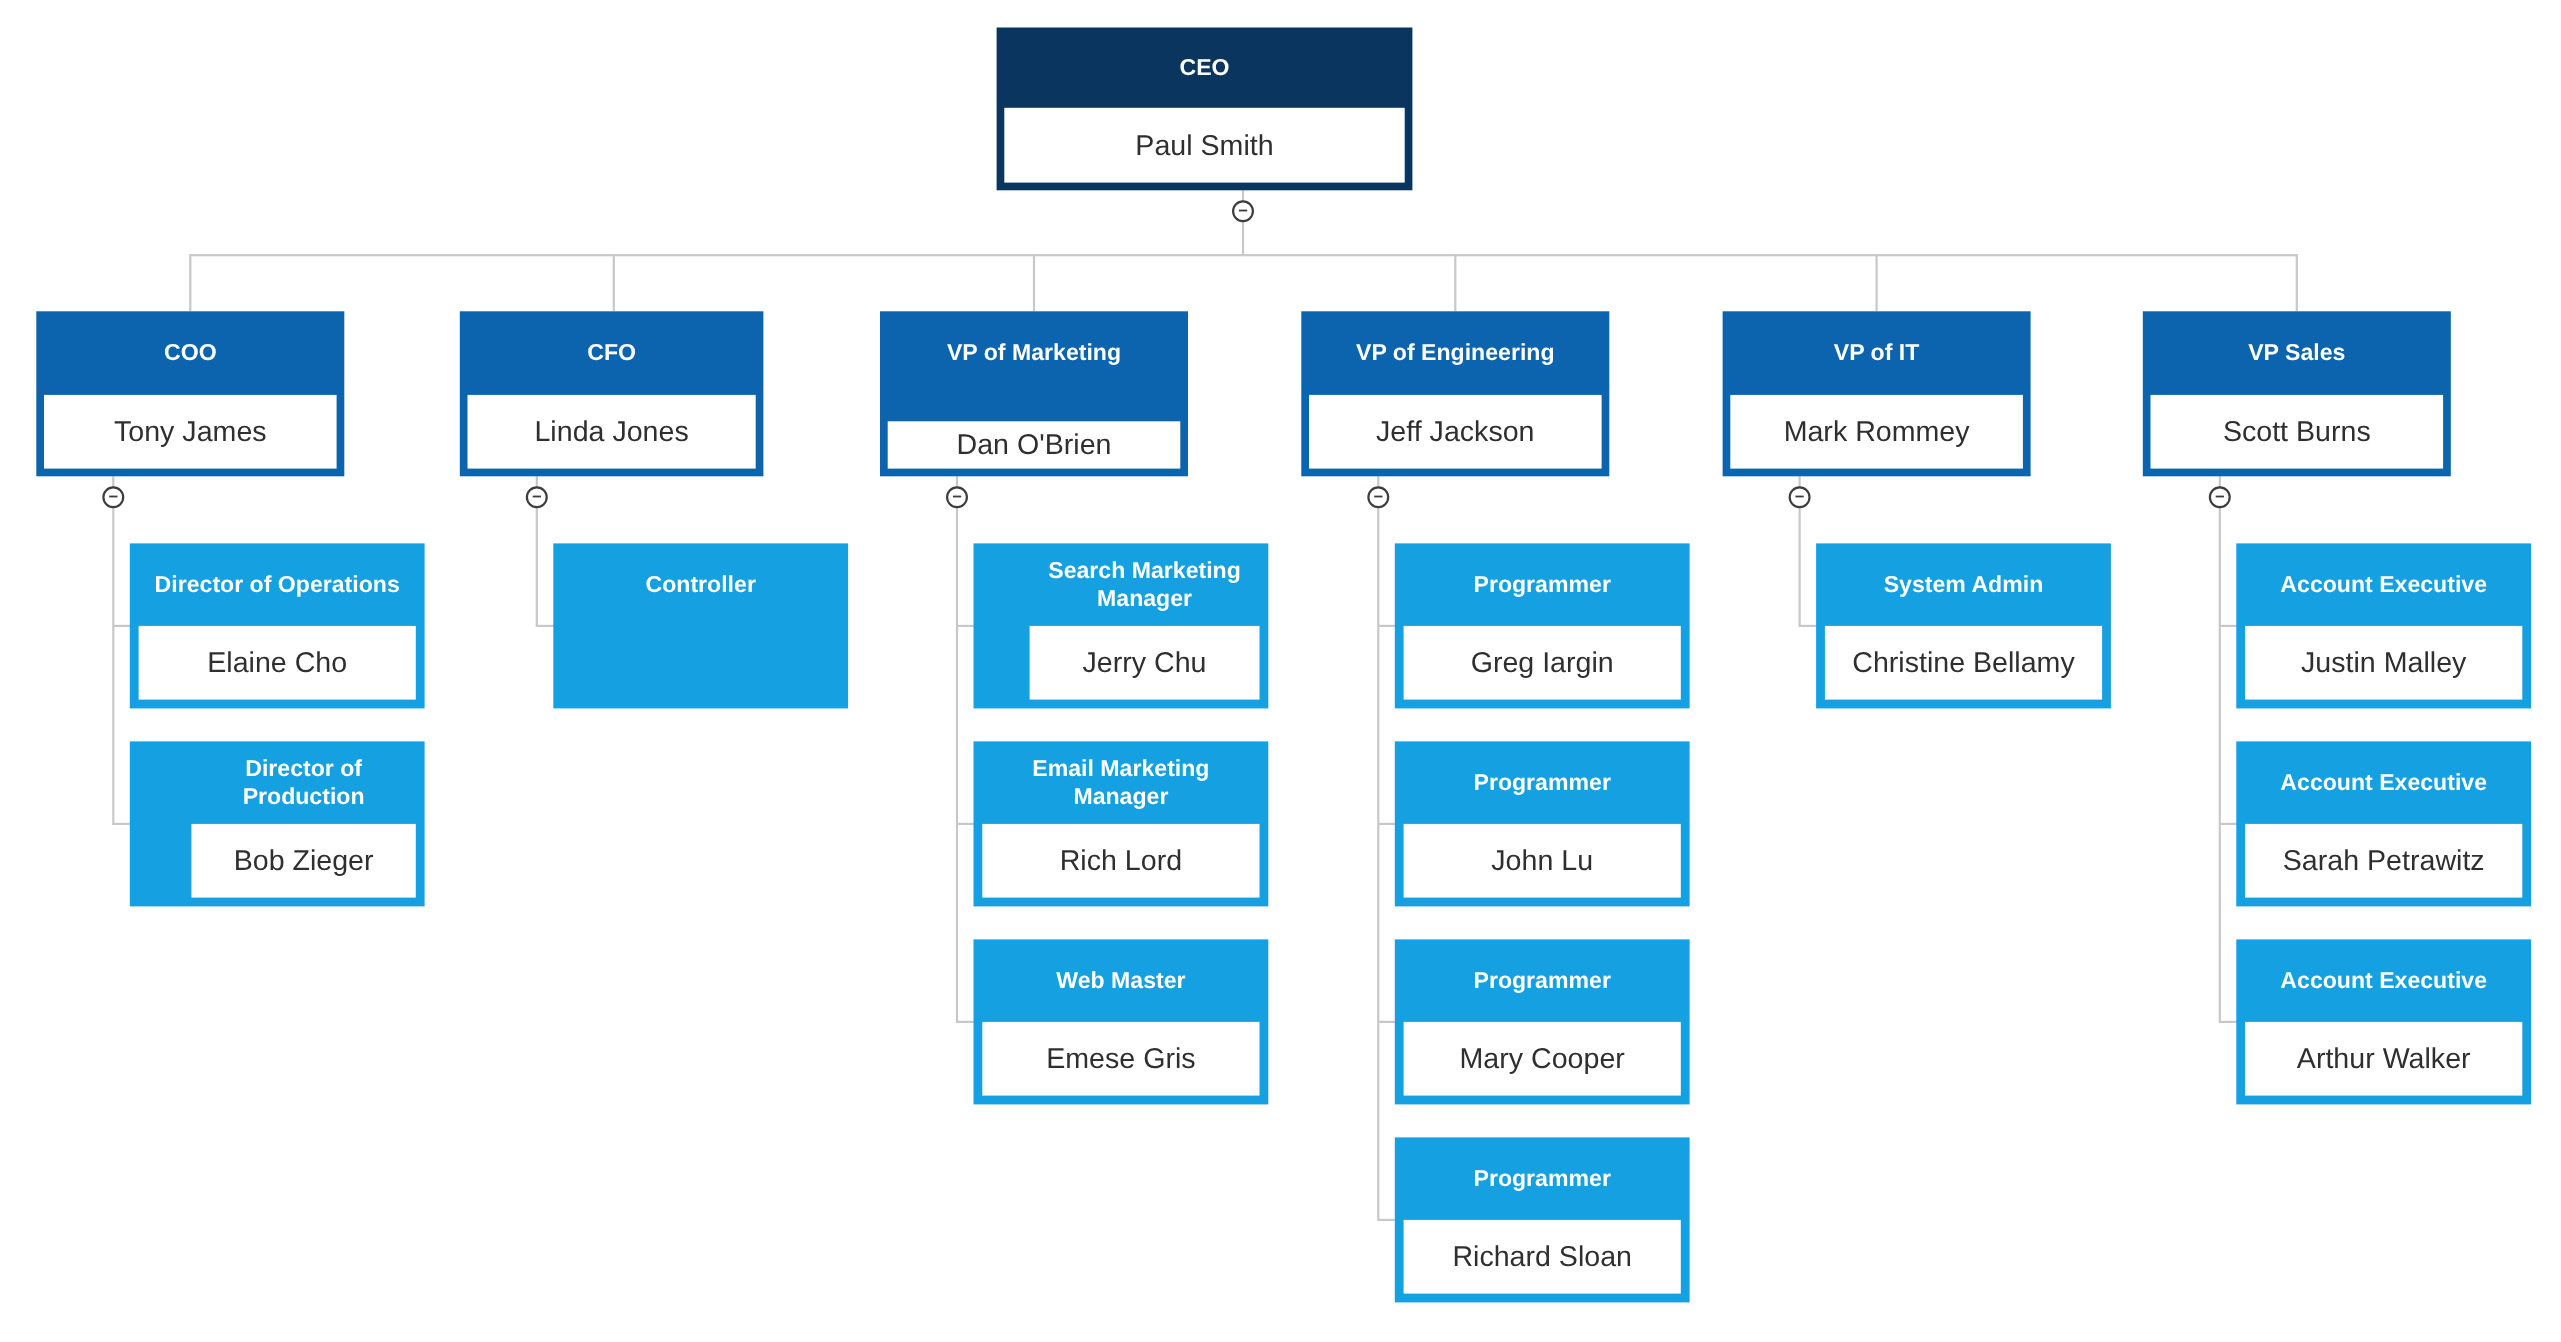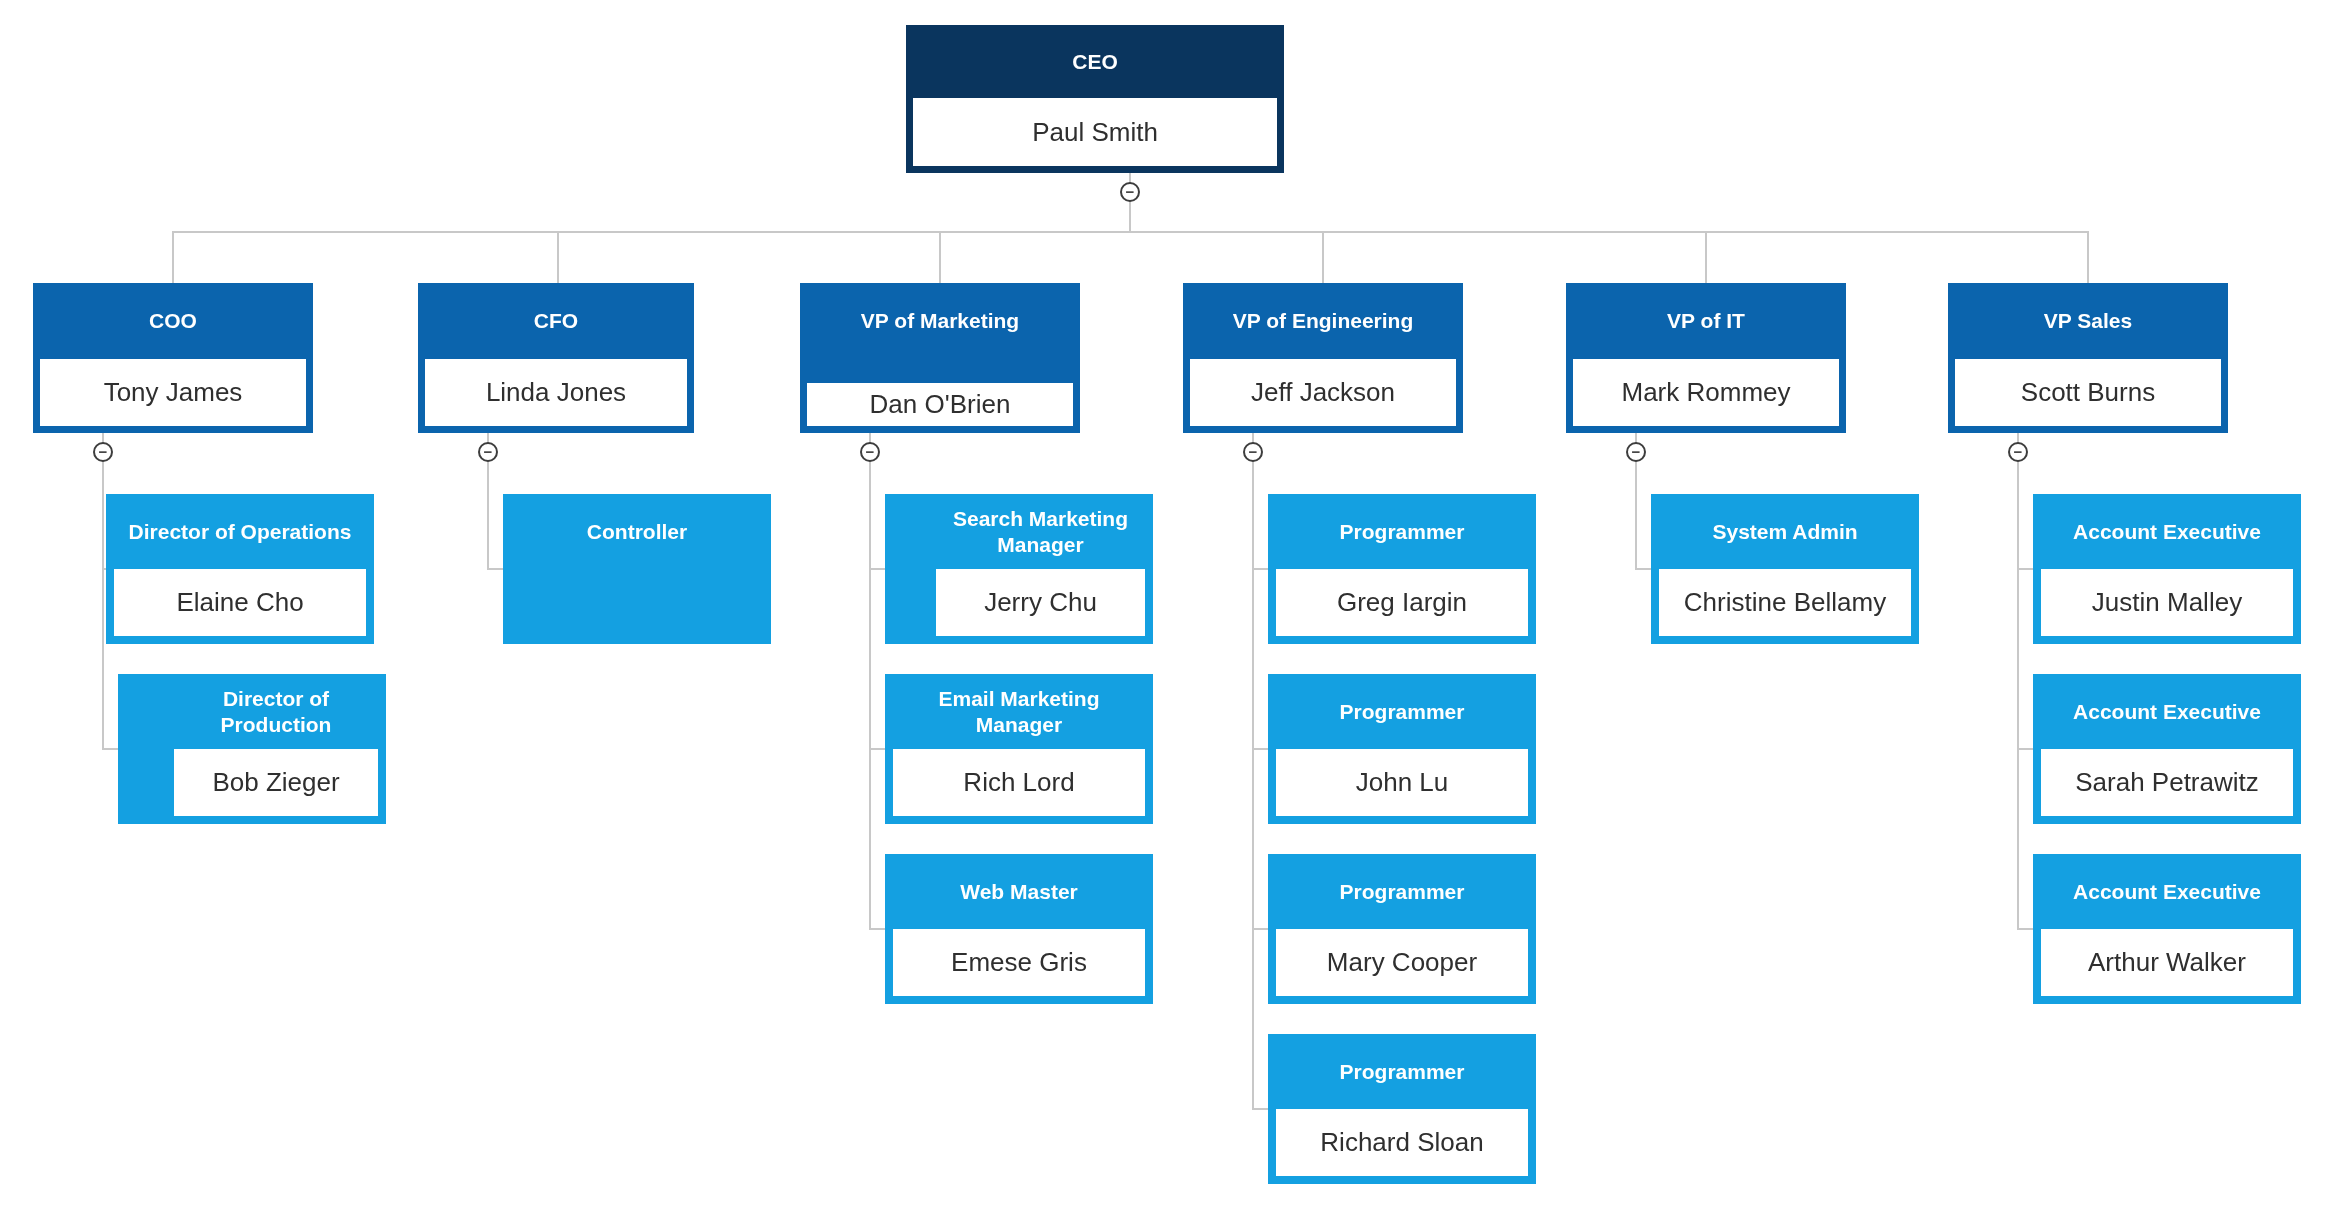--- a/index.html
+++ b/index.html
@@ -135,21 +135,21 @@
   </div>
   <div class="node n2" style="left:1566px;top:283px;width:280px;height:150px;">
     <div class="hdr">VP of IT</div>
     <div class="body">Mark Rommey</div>
   </div>
   <div class="node n2" style="left:1948px;top:283px;width:280px;height:150px;">
     <div class="hdr">VP Sales</div>
     <div class="body">Scott Burns</div>
   </div>
 
-  <div class="node n3" style="left:106px;top:494px;width:268px;height:150px;">
+  <div class="node n3" style="left:118px;top:494px;width:268px;height:150px;">
     <div class="hdr">Director of Operations</div>
     <div class="body">Elaine Cho</div>
   </div>
   <div class="node n3" style="left:118px;top:674px;width:268px;height:150px;padding-left:48px;">
     <div class="hdr">Director of Production</div>
     <div class="body">Bob Zieger</div>
   </div>
 
   <div class="node n3" style="left:503px;top:494px;width:268px;height:150px;">
     <div class="hdr">Controller</div>

